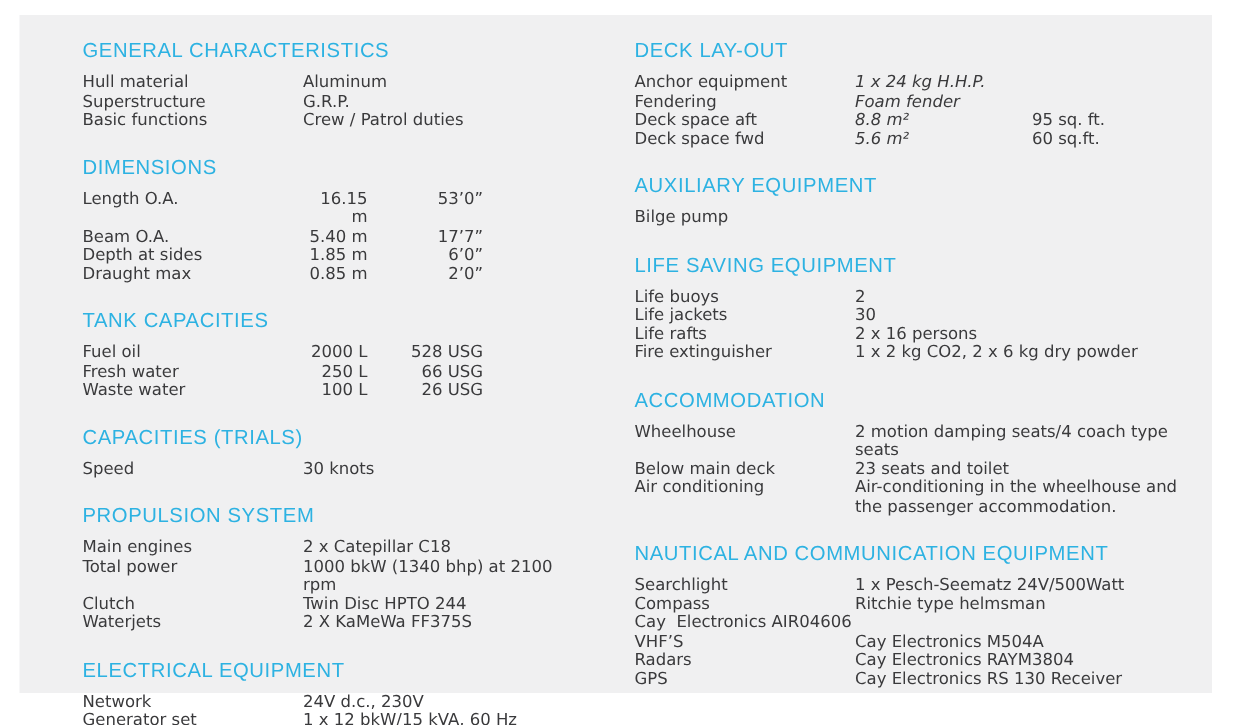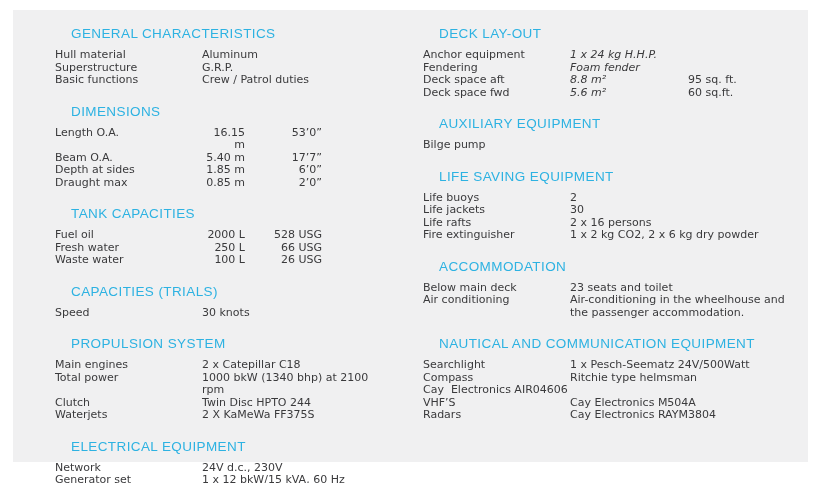--- a/index.html
+++ b/index.html
@@ -28,21 +28,21 @@
   .col-left{width:326px; flex:0 0 326px;}
   .col-right{flex:1 1 auto; margin-left:42px;}
   .section{display:block;}
   .section-title{
     font-family:"Liberation Sans", sans-serif;
     font-size:13.5px;
     font-weight:400;
     letter-spacing:0.4px;
     color:var(--accent);
     line-height:15px;
-    margin:17px 0 8px 16px;
+    margin:17px 0 8px 0;
   }
   .section:first-child .section-title{margin-top:2px;}
   .rows{display:block;}
   .row{
     display:flex;
     font-size:11px;
     line-height:12.5px;
     align-items:flex-start;
   }
   .cell{display:block; white-space:pre-wrap;}
@@ -216,20 +216,24 @@
           <div class="row">
             <span class="cell label">Fire extinguisher</span>
             <span class="cell value">1 x 2 kg CO2, 2 x 6 kg dry powder</span>
           </div>
         </div>
       </div>
       <div class="section">
         <div class="section-title">ACCOMMODATION</div>
         <div class="rows">
           <div class="row">
+            <span class="cell label">Wheelhouse</span>
+            <span class="cell value">2 motion damping seats/4 coach type seats</span>
+          </div>
+          <div class="row">
             <span class="cell label">Below main deck</span>
             <span class="cell value">23 seats and toilet</span>
           </div>
           <div class="row">
             <span class="cell label">Air conditioning</span>
             <span class="cell value">Air-conditioning in the wheelhouse and
 the passenger accommodation.</span>
           </div>
         </div>
       </div>
@@ -247,17 +251,21 @@
           <div class="row">
             <span class="cell value">Cay  Electronics AIR04606</span>
           </div>
           <div class="row">
             <span class="cell label">VHF’S</span>
             <span class="cell value">Cay Electronics M504A</span>
           </div>
           <div class="row">
             <span class="cell label">Radars</span>
             <span class="cell value">Cay Electronics RAYM3804</span>
+          </div>
+          <div class="row">
+            <span class="cell label">GPS</span>
+            <span class="cell value">Cay Electronics RS 130 Receiver</span>
           </div>
         </div>
       </div>
     </div>
 </div>
 
 </body></html>

